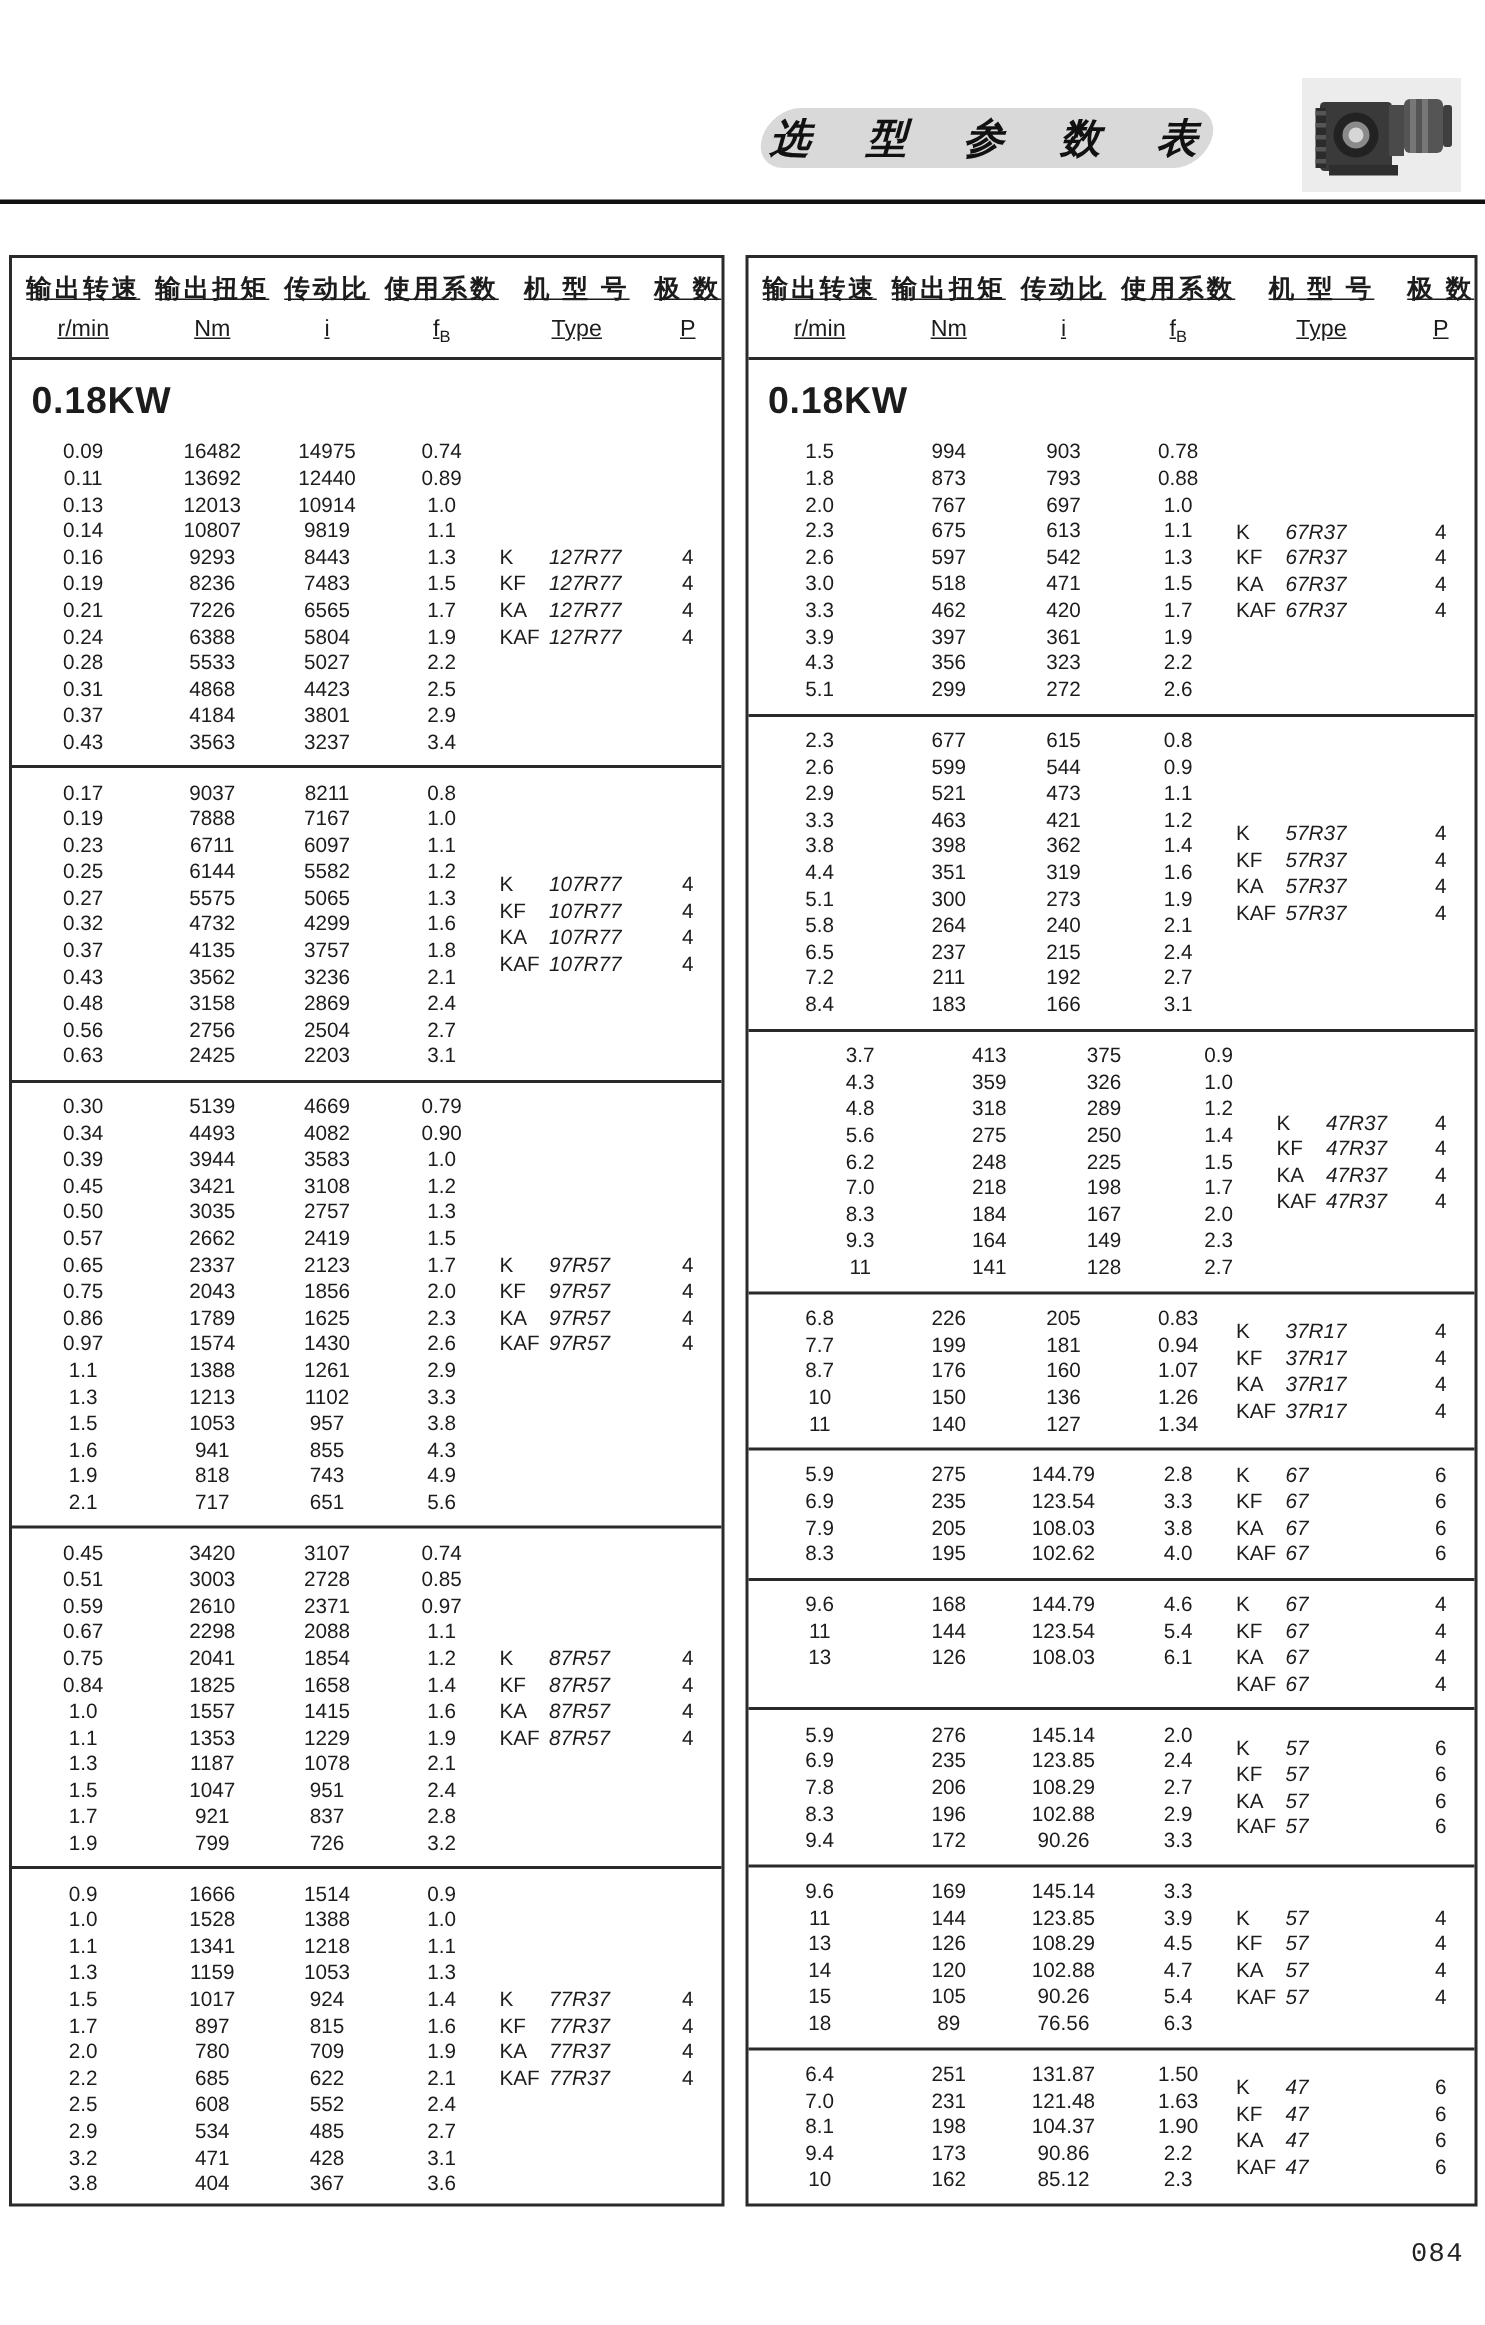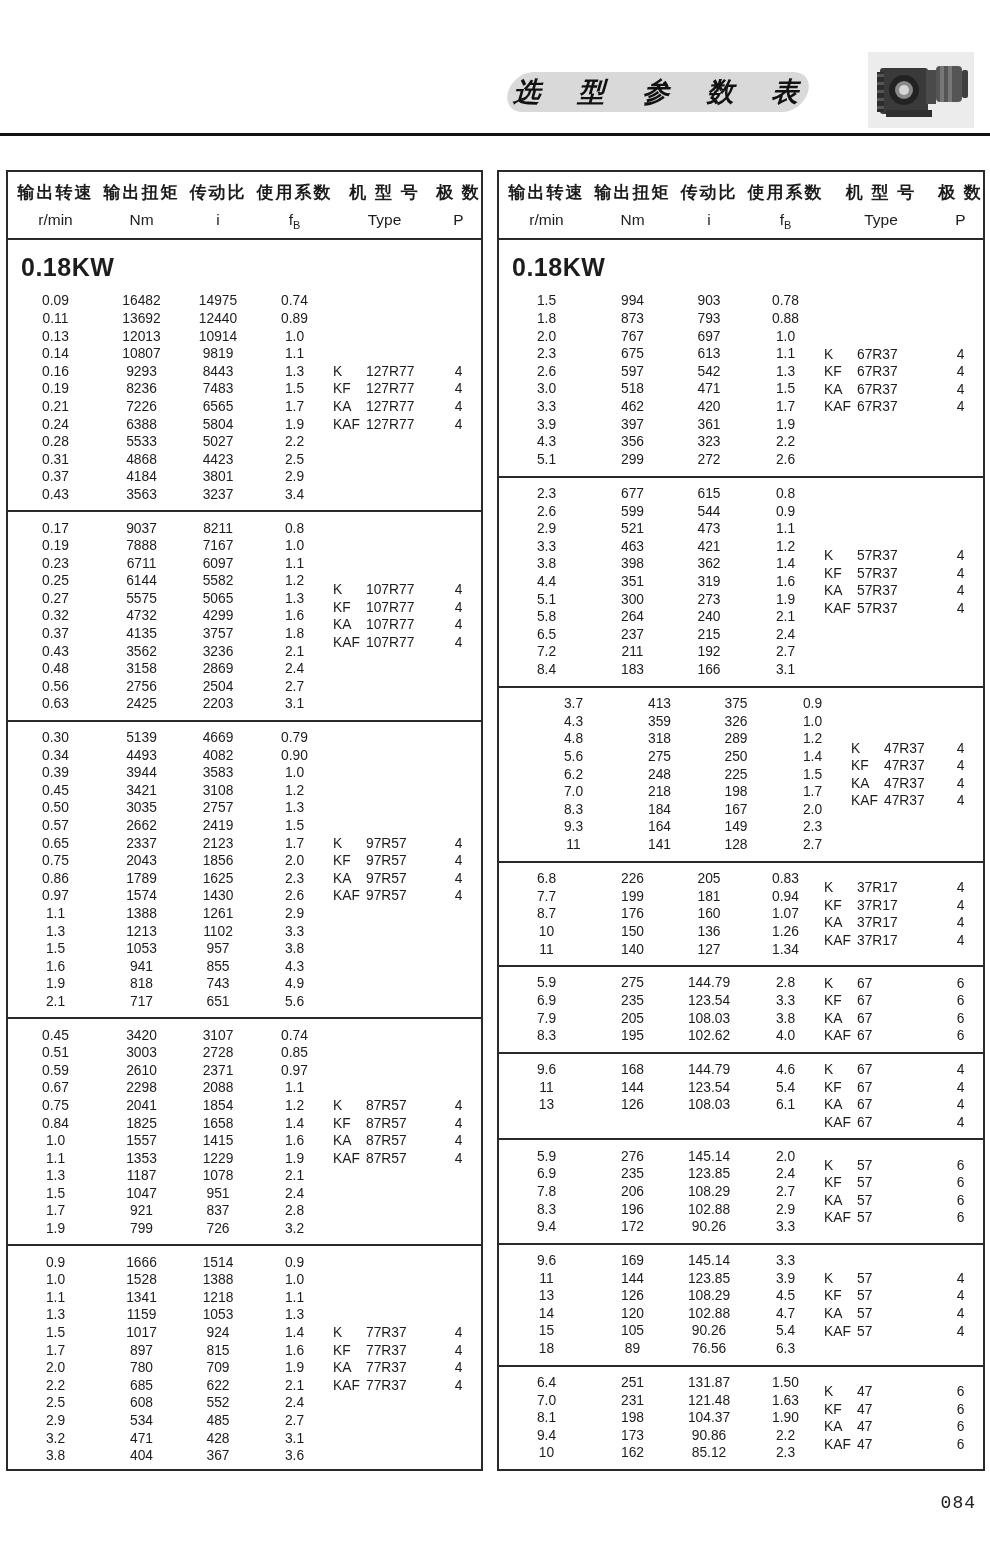--- a/index.html
+++ b/index.html
@@ -43,21 +43,21 @@
   }
   .sel-table.left  { width:477px; }
   .sel-table.right { width:488px; }
 
   .thead{
     display:grid; border-bottom:2px solid #2a2a2a;
     padding:9px 0 7px 0;
   }
   .left  .thead{ grid-template-columns:95px 77px 76px 77px 103px 45px; }
   .right .thead{ grid-template-columns:95px 77px 76px 77px 114px 45px; }
-  .th-cell{ text-align:center; }
+  .th-cell{ text-align:center;text-decoration:underline; }
   .th-zh{ font-size:17px; font-weight:600; letter-spacing:2px; white-space:nowrap; }
   .th-unit{ font-size:15.5px; margin-top:7px; }
   .th-unit sub{ font-size:11px; }
 
   .power{
     font-size:25px; font-weight:bold; padding:13px 0 3px 13px; letter-spacing:0.5px;
   }
 
   .blocks{ flex:1; display:flex; flex-direction:column; }
   .block{
@@ -74,21 +74,21 @@
   }
   .cell{ text-align:center; font-size:13.8px; white-space:nowrap; }
 
   .types{
     flex:1; display:flex; flex-direction:column; justify-content:center;
   }
   .trow{
     display:flex; align-items:center; height:17.6px; font-size:13.8px; white-space:nowrap;
   }
   .tprefix{ width:33px; flex:none; }
-  .tmodel{ flex:1; }
+  .tmodel{ flex:1;font-style:italic; }
   .tpoles{ width:45px; flex:none; text-align:center; }
 
   .page-number{
     position:absolute; top:1493px; right:14px; font-size:18px; color:#222;
     letter-spacing:1px;
     font-family:Liberation Mono, monospace;
   }
 </style>
 </head>
 <body>

